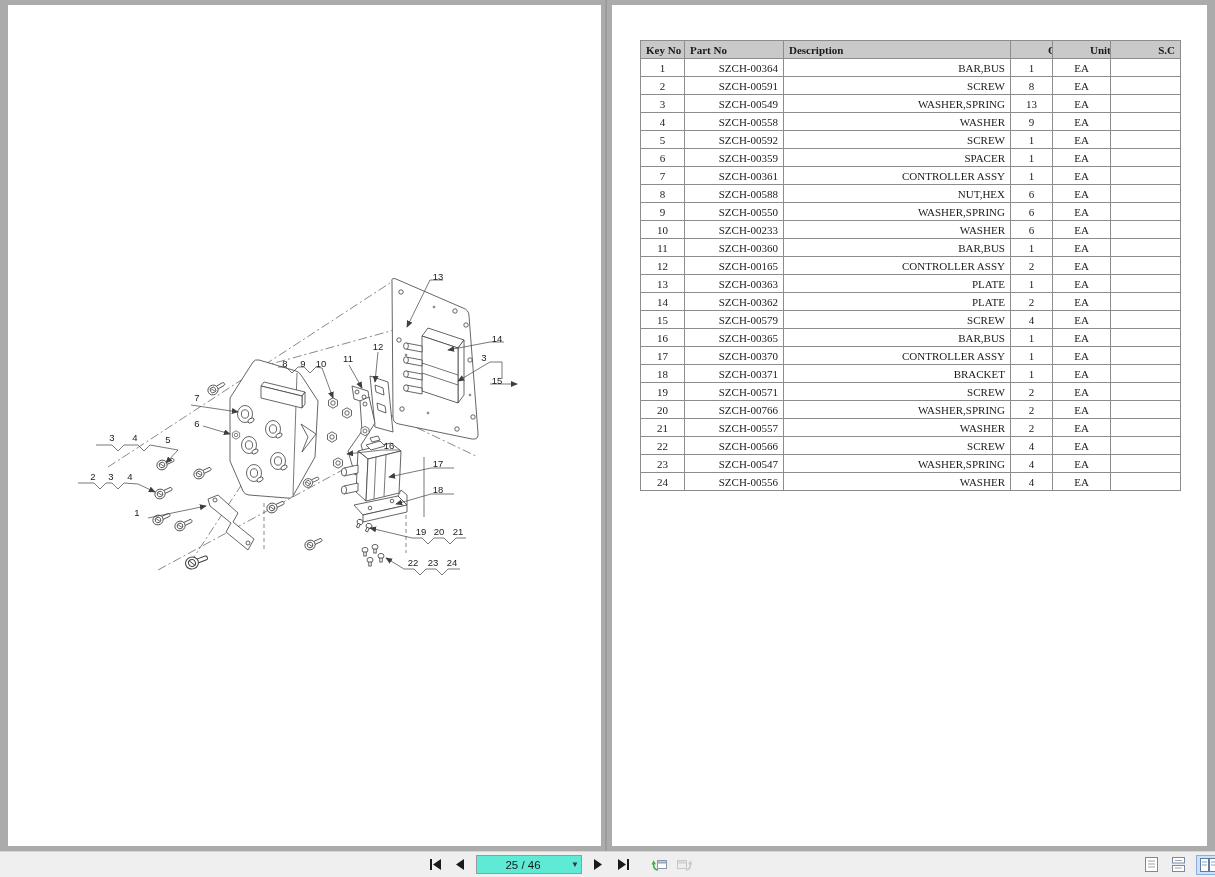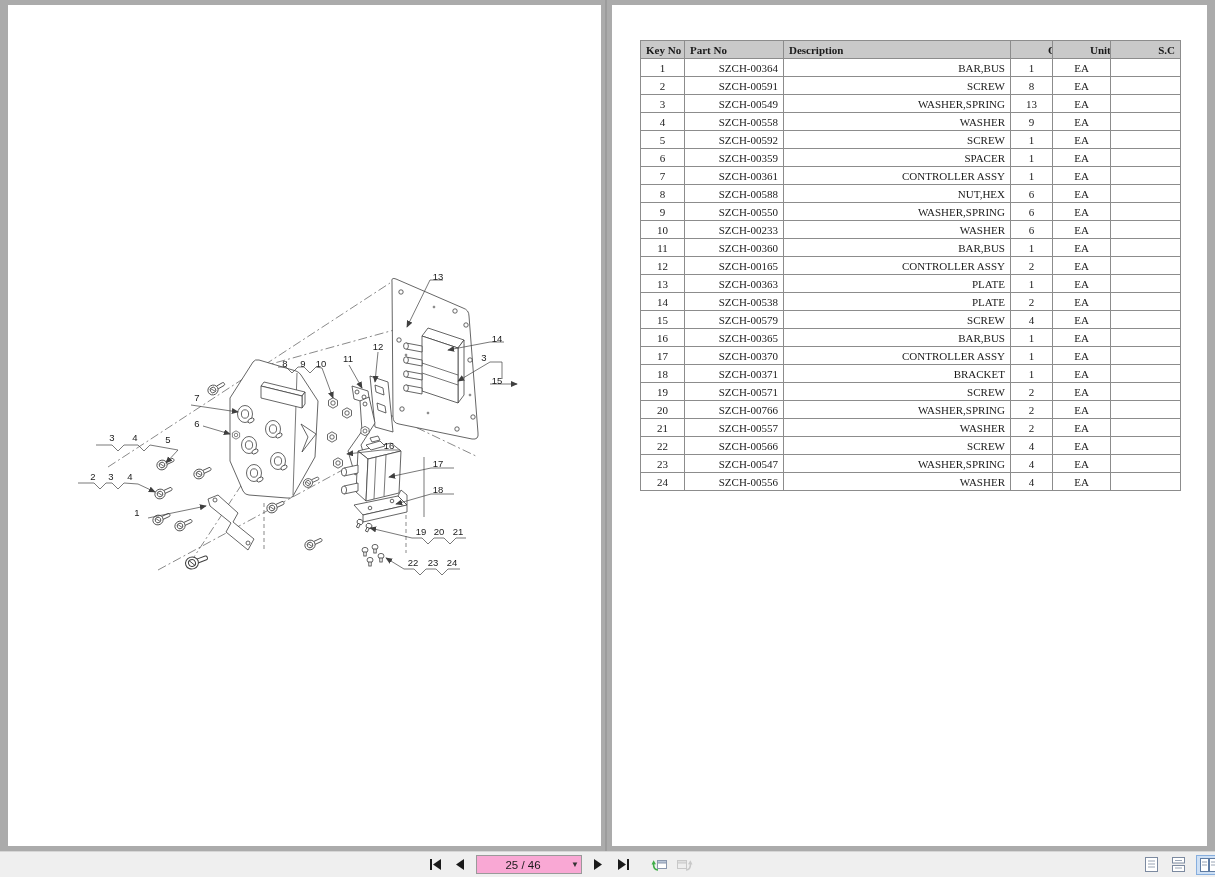--- a/index.html
+++ b/index.html
@@ -24,21 +24,21 @@
   svg .ln{fill:none;stroke:#3f3f3f;stroke-width:0.7;}
   svg .dd{fill:none;stroke:#565656;stroke-width:0.7;stroke-dasharray:9 3 2 3;}
   svg .ds{fill:none;stroke:#565656;stroke-width:0.7;stroke-dasharray:4 3;}
   svg .callouts text{font-family:"Liberation Sans",sans-serif;font-size:9.5px;fill:#1a1a1a;text-anchor:middle;}
   
   .toolbar{position:absolute;left:0;bottom:0;width:1215px;height:26px;background:#efefef;
            border-top:1px solid #d6d6d6;box-sizing:border-box;}
   .nav{position:absolute;left:426px;top:0;height:100%;display:flex;align-items:center;gap:7px;}
   .tbtn{background:transparent;border:none;padding:0;width:18px;height:18px;
         display:flex;align-items:center;justify-content:center;cursor:default;}
-  .pagebox{width:104px;height:17px;background:#f9a8d4;border:1px solid #9a9a9a;
+  .pagebox{width:104px;height:17px;background:#5eead4;border:1px solid #9a9a9a;
            display:flex;align-items:center;font-size:11.5px;color:#1a1a1a;}
   .pagebox .pval{flex:1;text-align:center;}
   .pagebox .dd-arrow{width:12px;font-size:8px;color:#333;text-align:center;}
   .viewgap{width:4px;}
   .layout{position:absolute;right:-7px;top:0;height:100%;display:flex;align-items:center;gap:9px;}
   .sel{background:#cee0f5;border:1px solid #86aede;padding:2px 3px;display:flex;align-items:center;}
 </style>
 </head>
 <body>
 
@@ -366,21 +366,21 @@
           <tr>
             <td class="c0">13</td>
             <td class="c1">SZCH-00363</td>
             <td class="c2">PLATE</td>
             <td class="c3">1</td>
             <td class="c4">EA</td>
             <td class="c5"></td>
           </tr>
           <tr>
             <td class="c0">14</td>
-            <td class="c1">SZCH-00538</td>
+            <td class="c1">SZCH-00362</td>
             <td class="c2">PLATE</td>
             <td class="c3">2</td>
             <td class="c4">EA</td>
             <td class="c5"></td>
           </tr>
           <tr>
             <td class="c0">15</td>
             <td class="c1">SZCH-00579</td>
             <td class="c2">SCREW</td>
             <td class="c3">4</td>

